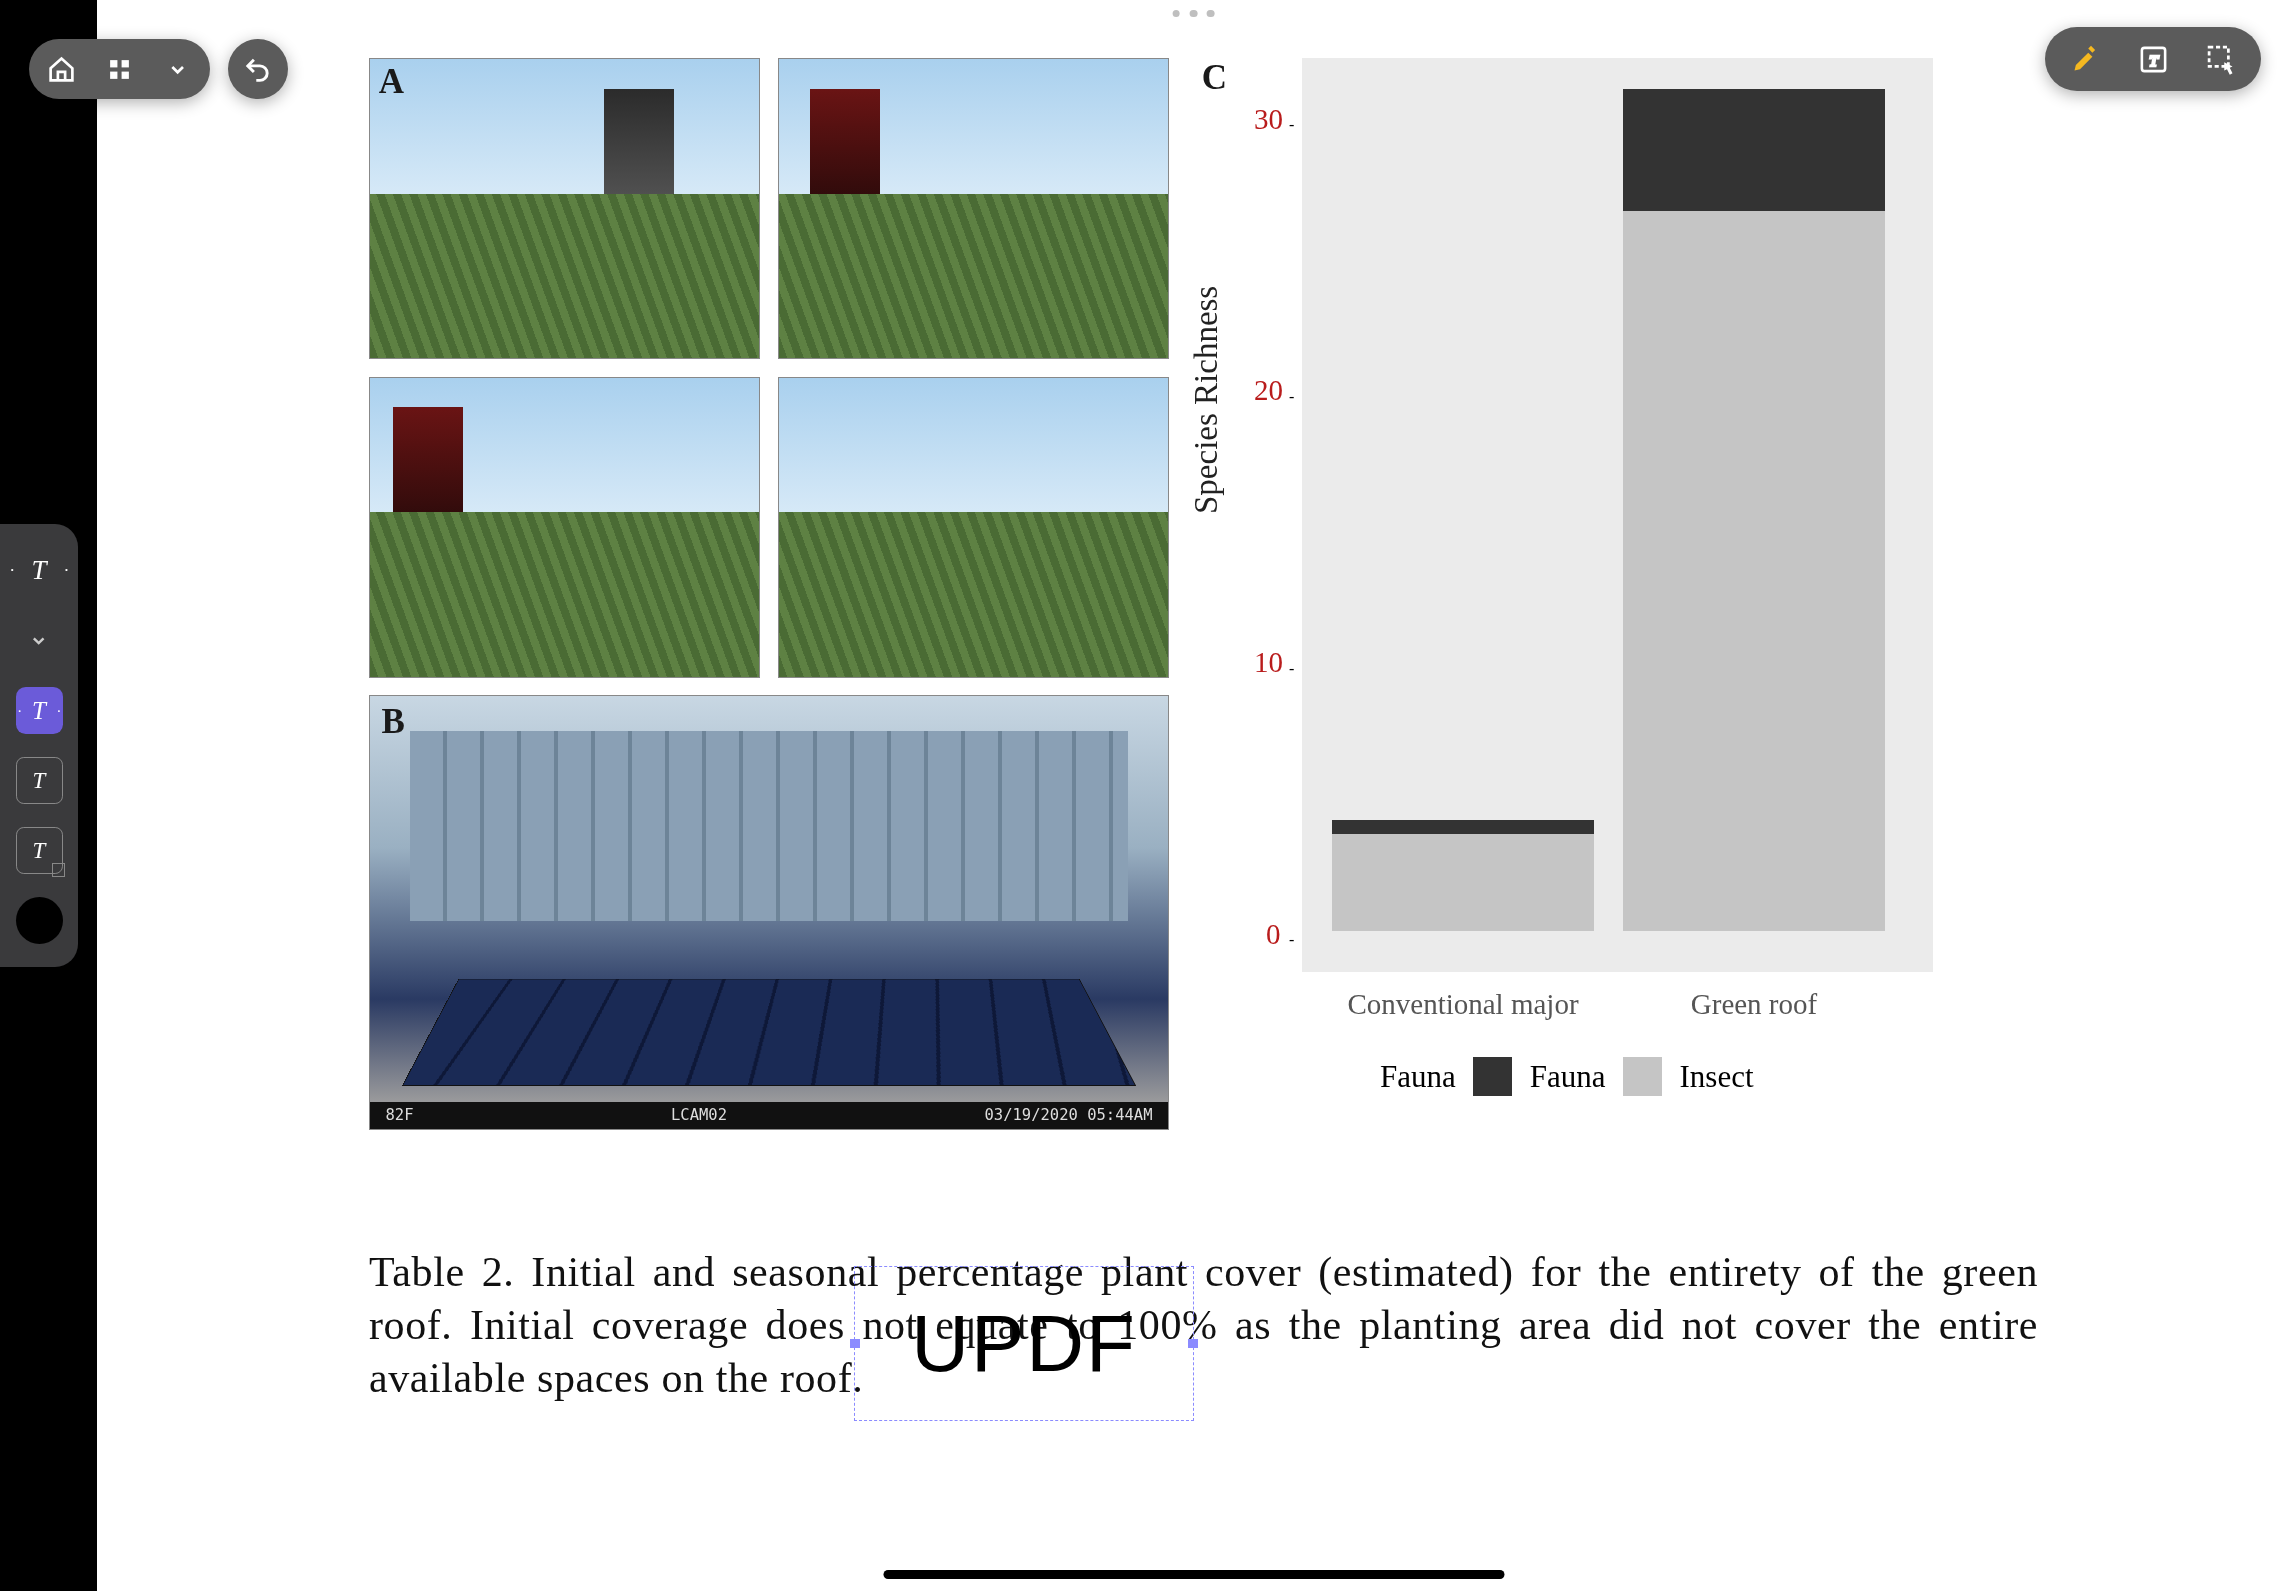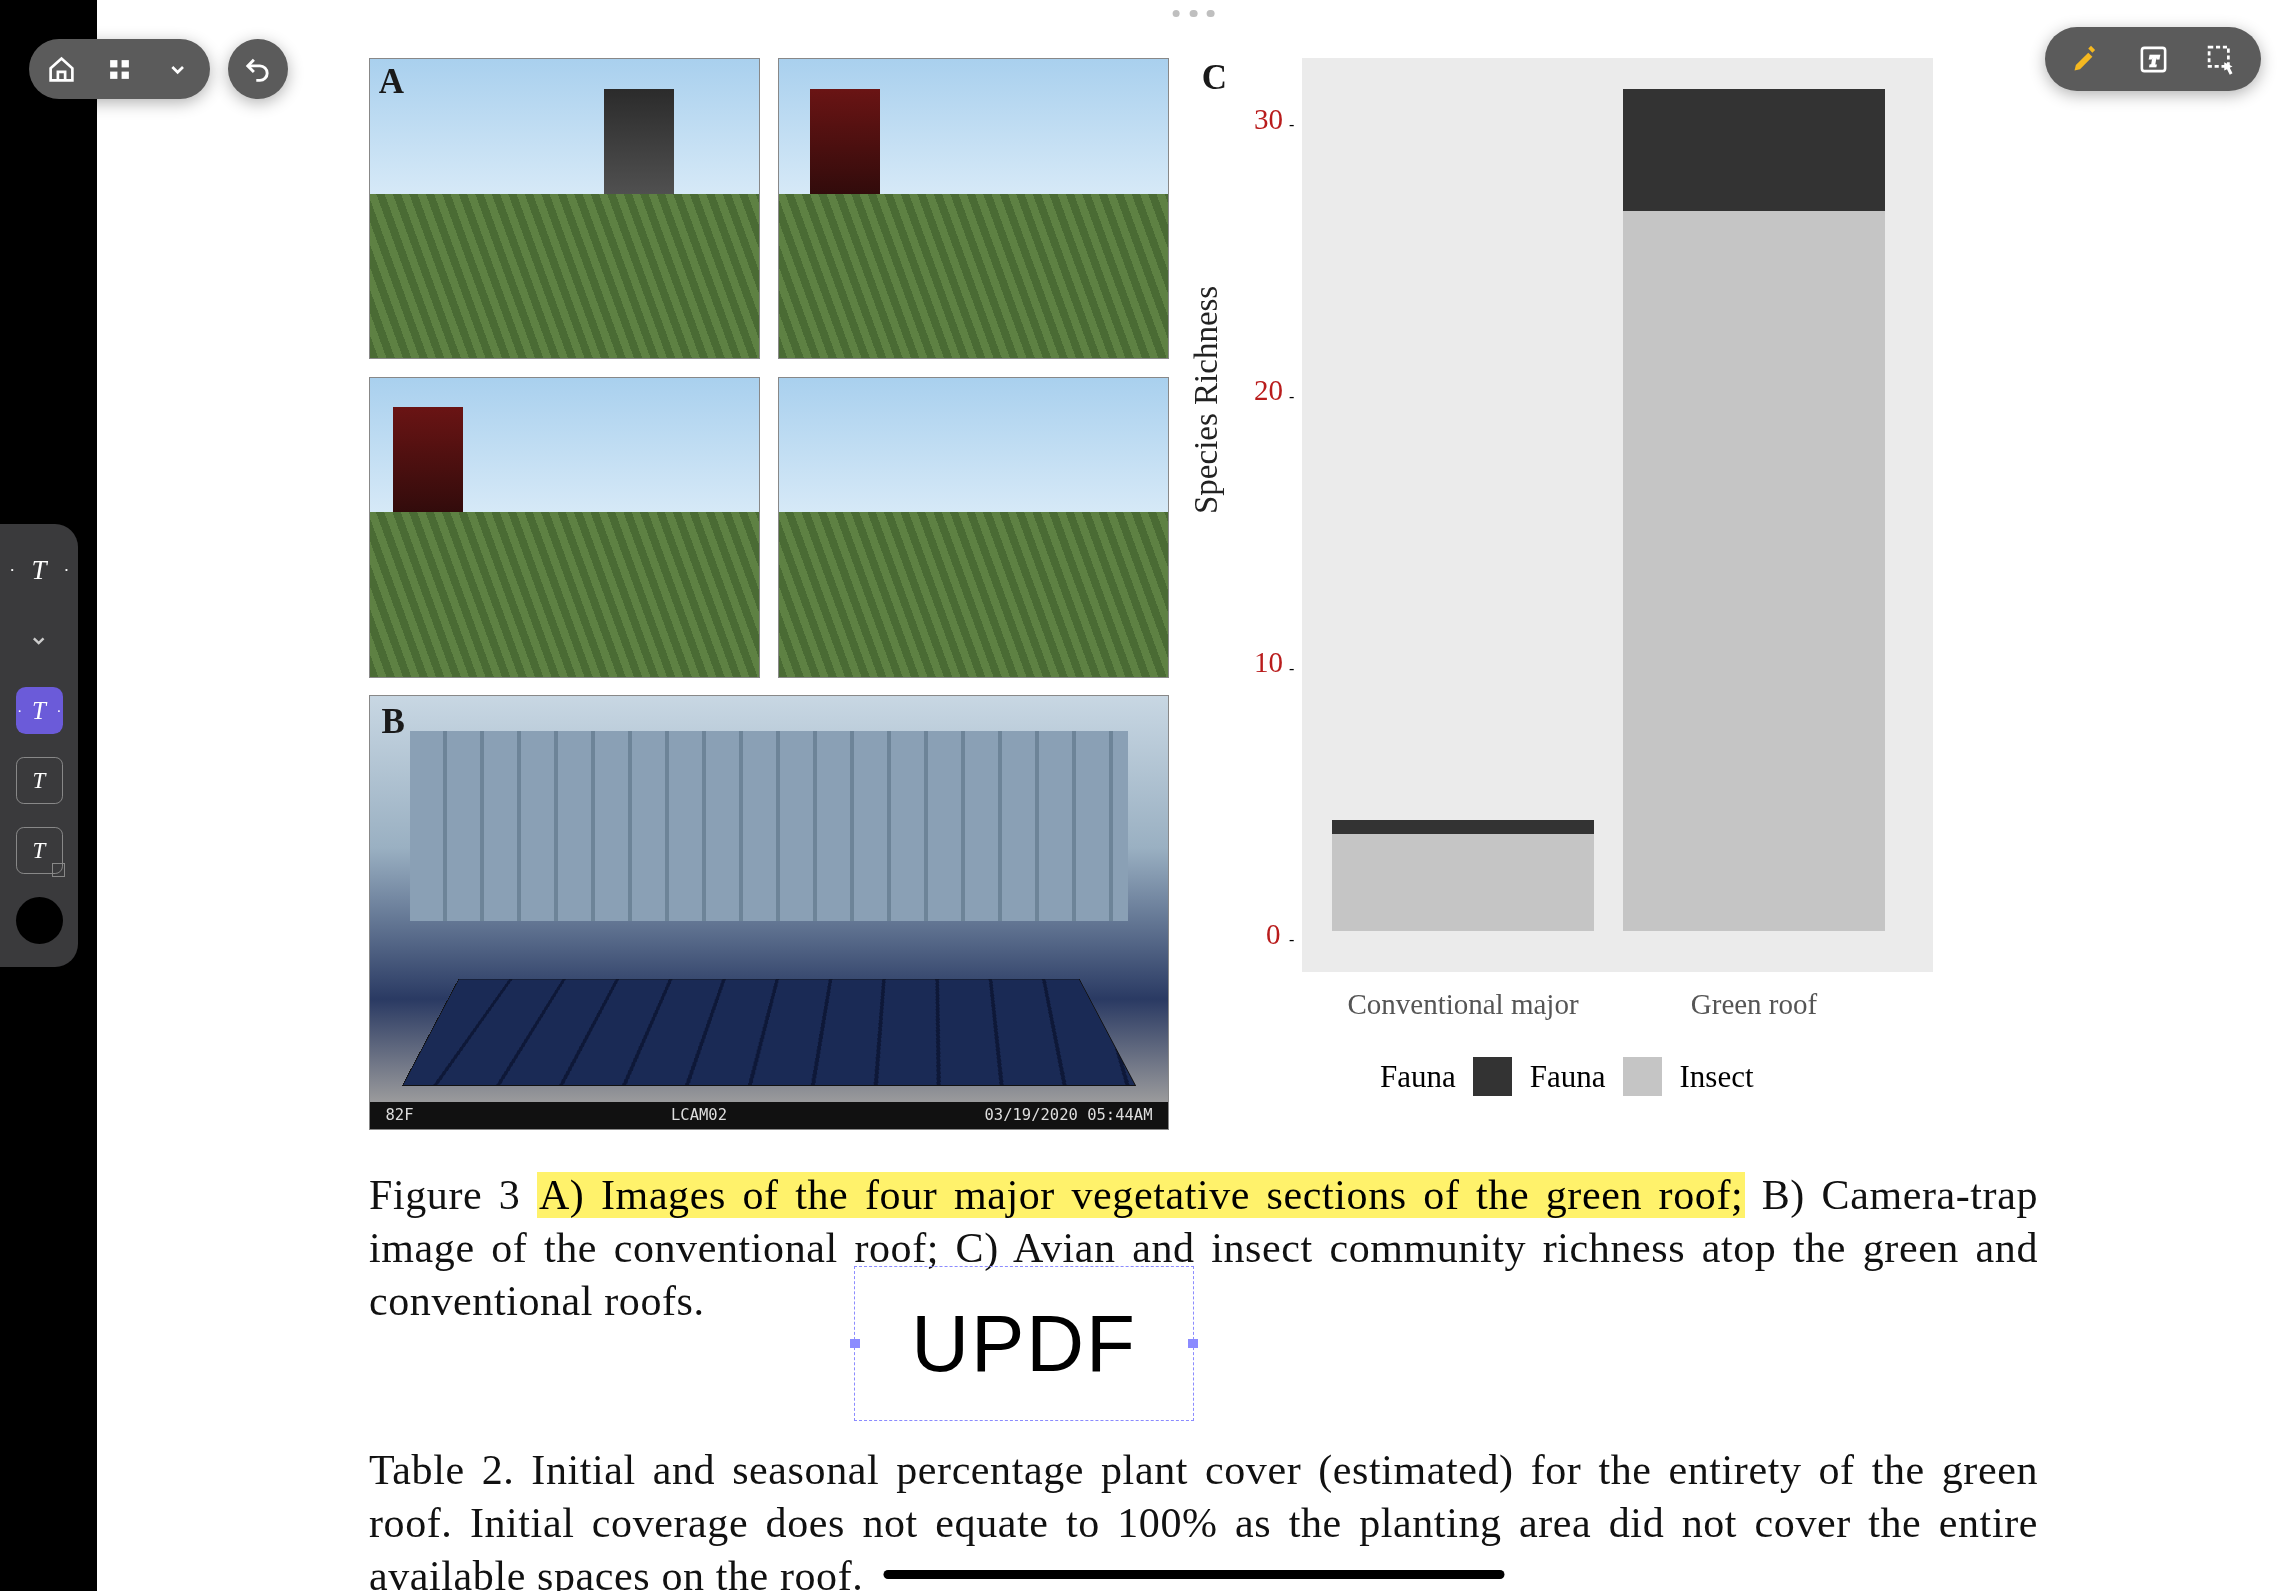--- a/index.html
+++ b/index.html
@@ -301,23 +301,20 @@
             <span>Fauna</span>
             <span class="swatch" style="background:#333"></span>
             <span>Fauna</span>
             <span class="swatch" style="background:#c5c5c5"></span>
             <span>Insect</span>
           </div>
         </div>
       </div>
     </div>
 
-    <p class="caption">
-      <span>Figure 3 </span><mark>A) Images of the four major vegetative sections of the green roof;</mark><span> B) Camera-trap image of the conventional roof; C) Avian and insect community richness atop the green and conventional roofs.</span>
-    </p>
 
     <p class="table-caption">Table 2. Initial and seasonal percentage plant cover (estimated) for the entirety of the green roof. Initial coverage does not equate to 100% as the planting area did not cover the entire available spaces on the roof.</p>
   </div>
 
   <div class="textbox">
     <span>UPDF</span>
     <div class="handle" style="left:-4.9px; top:50%; margin-top:-4.9px"></div>
     <div class="handle" style="right:-4.9px; top:50%; margin-top:-4.9px"></div>
   </div>
 

